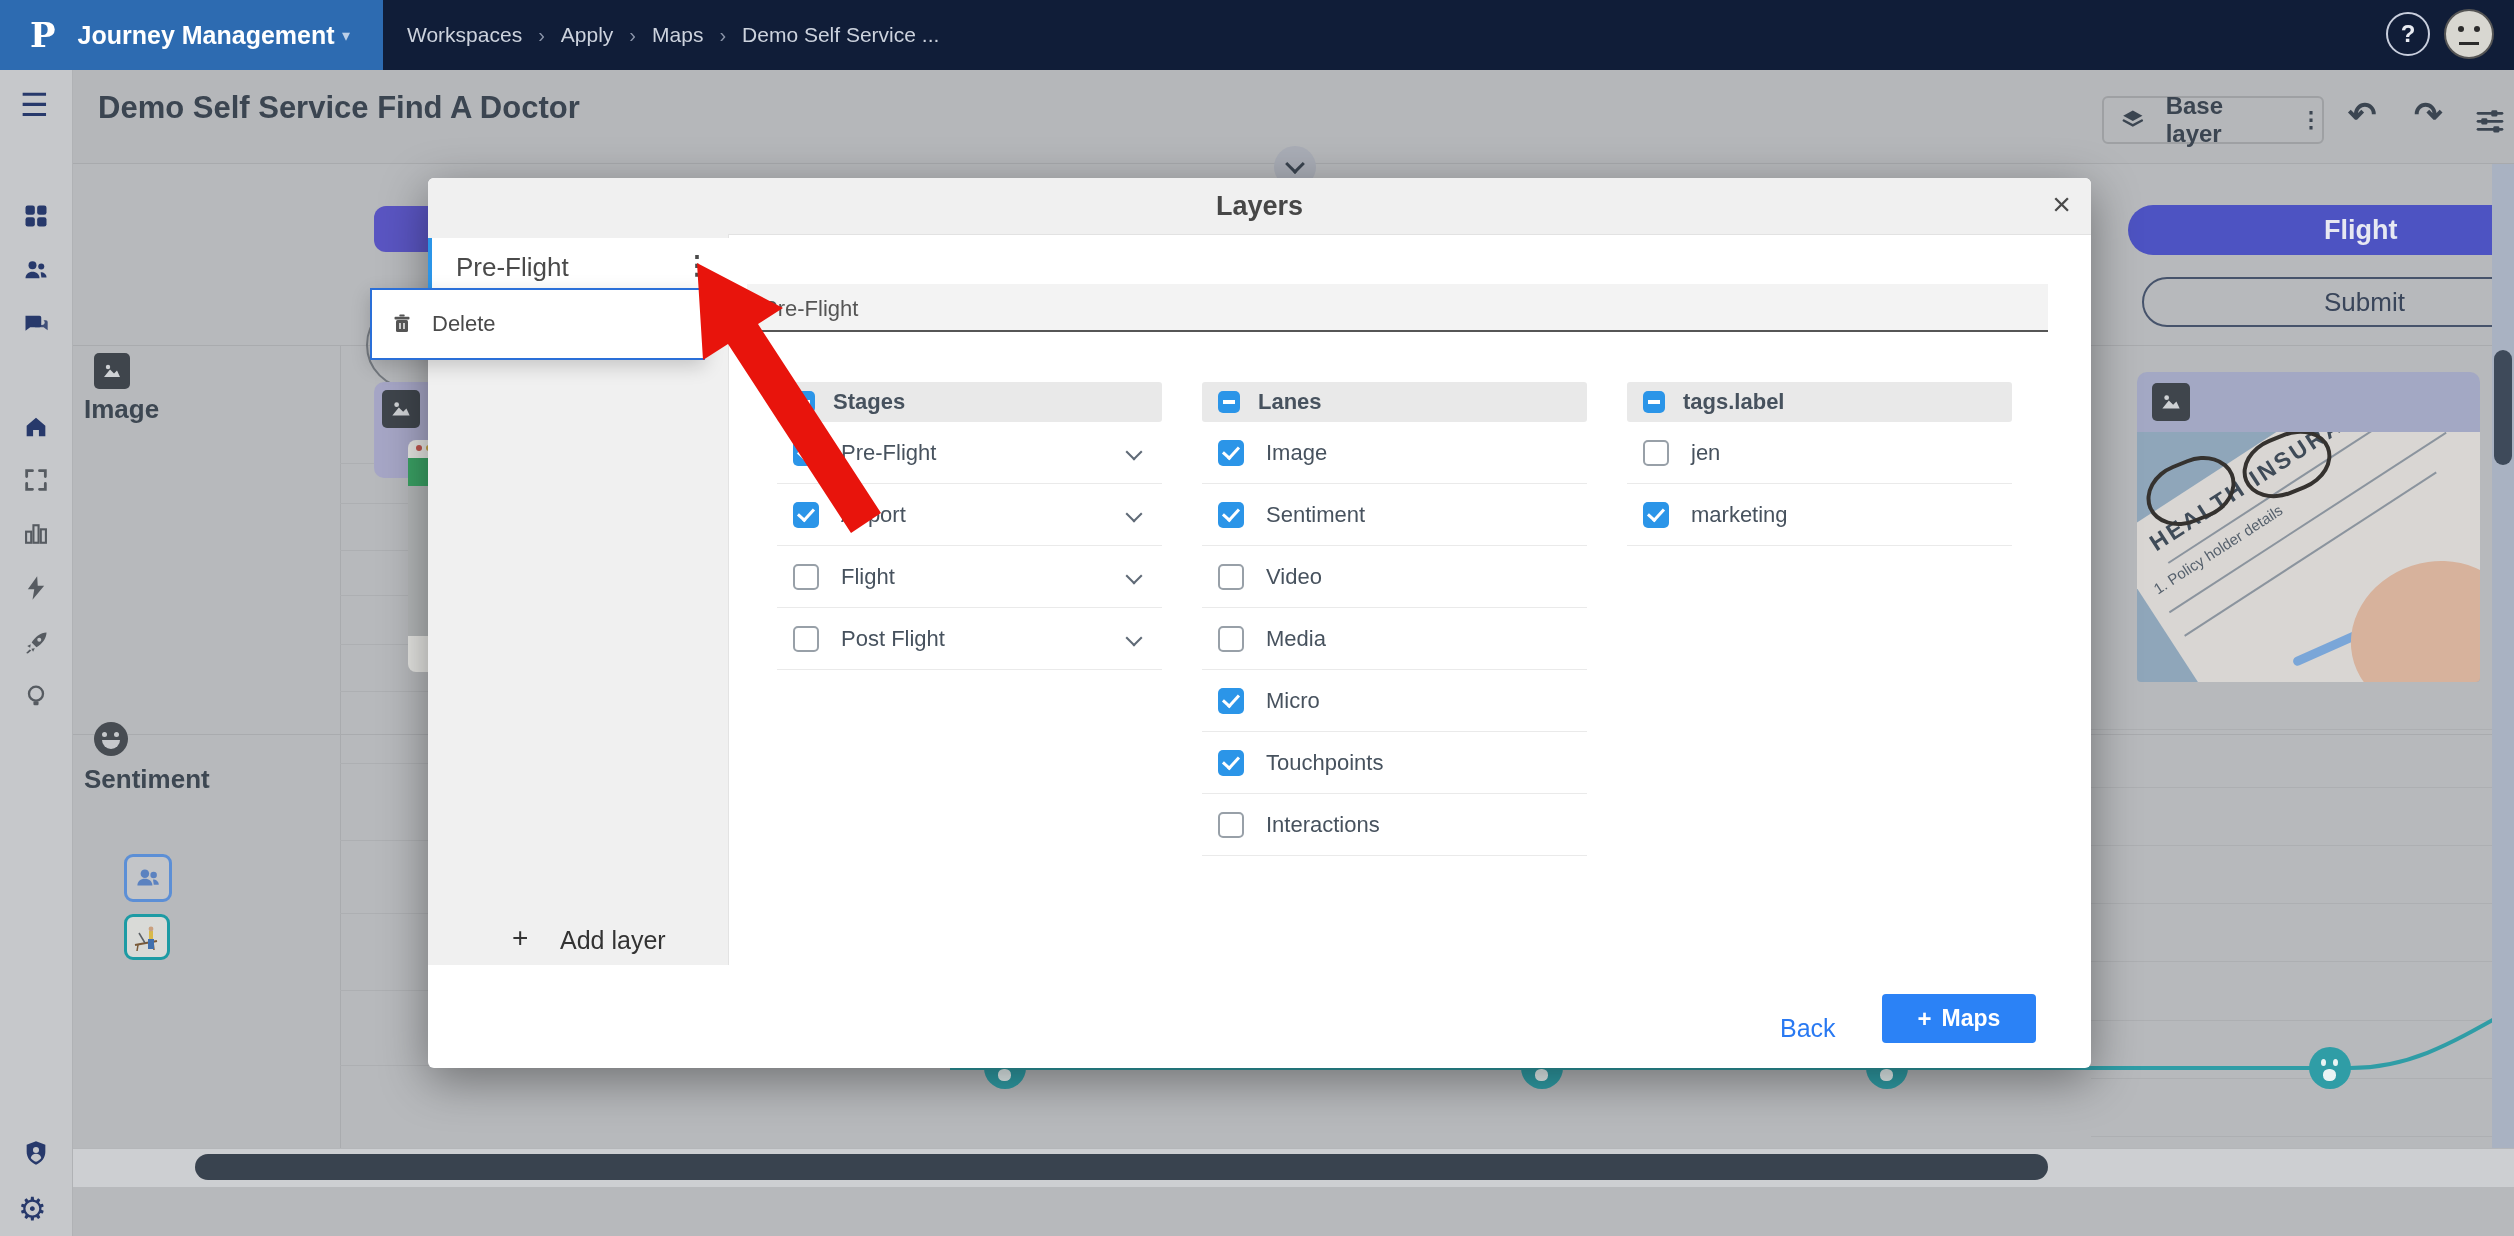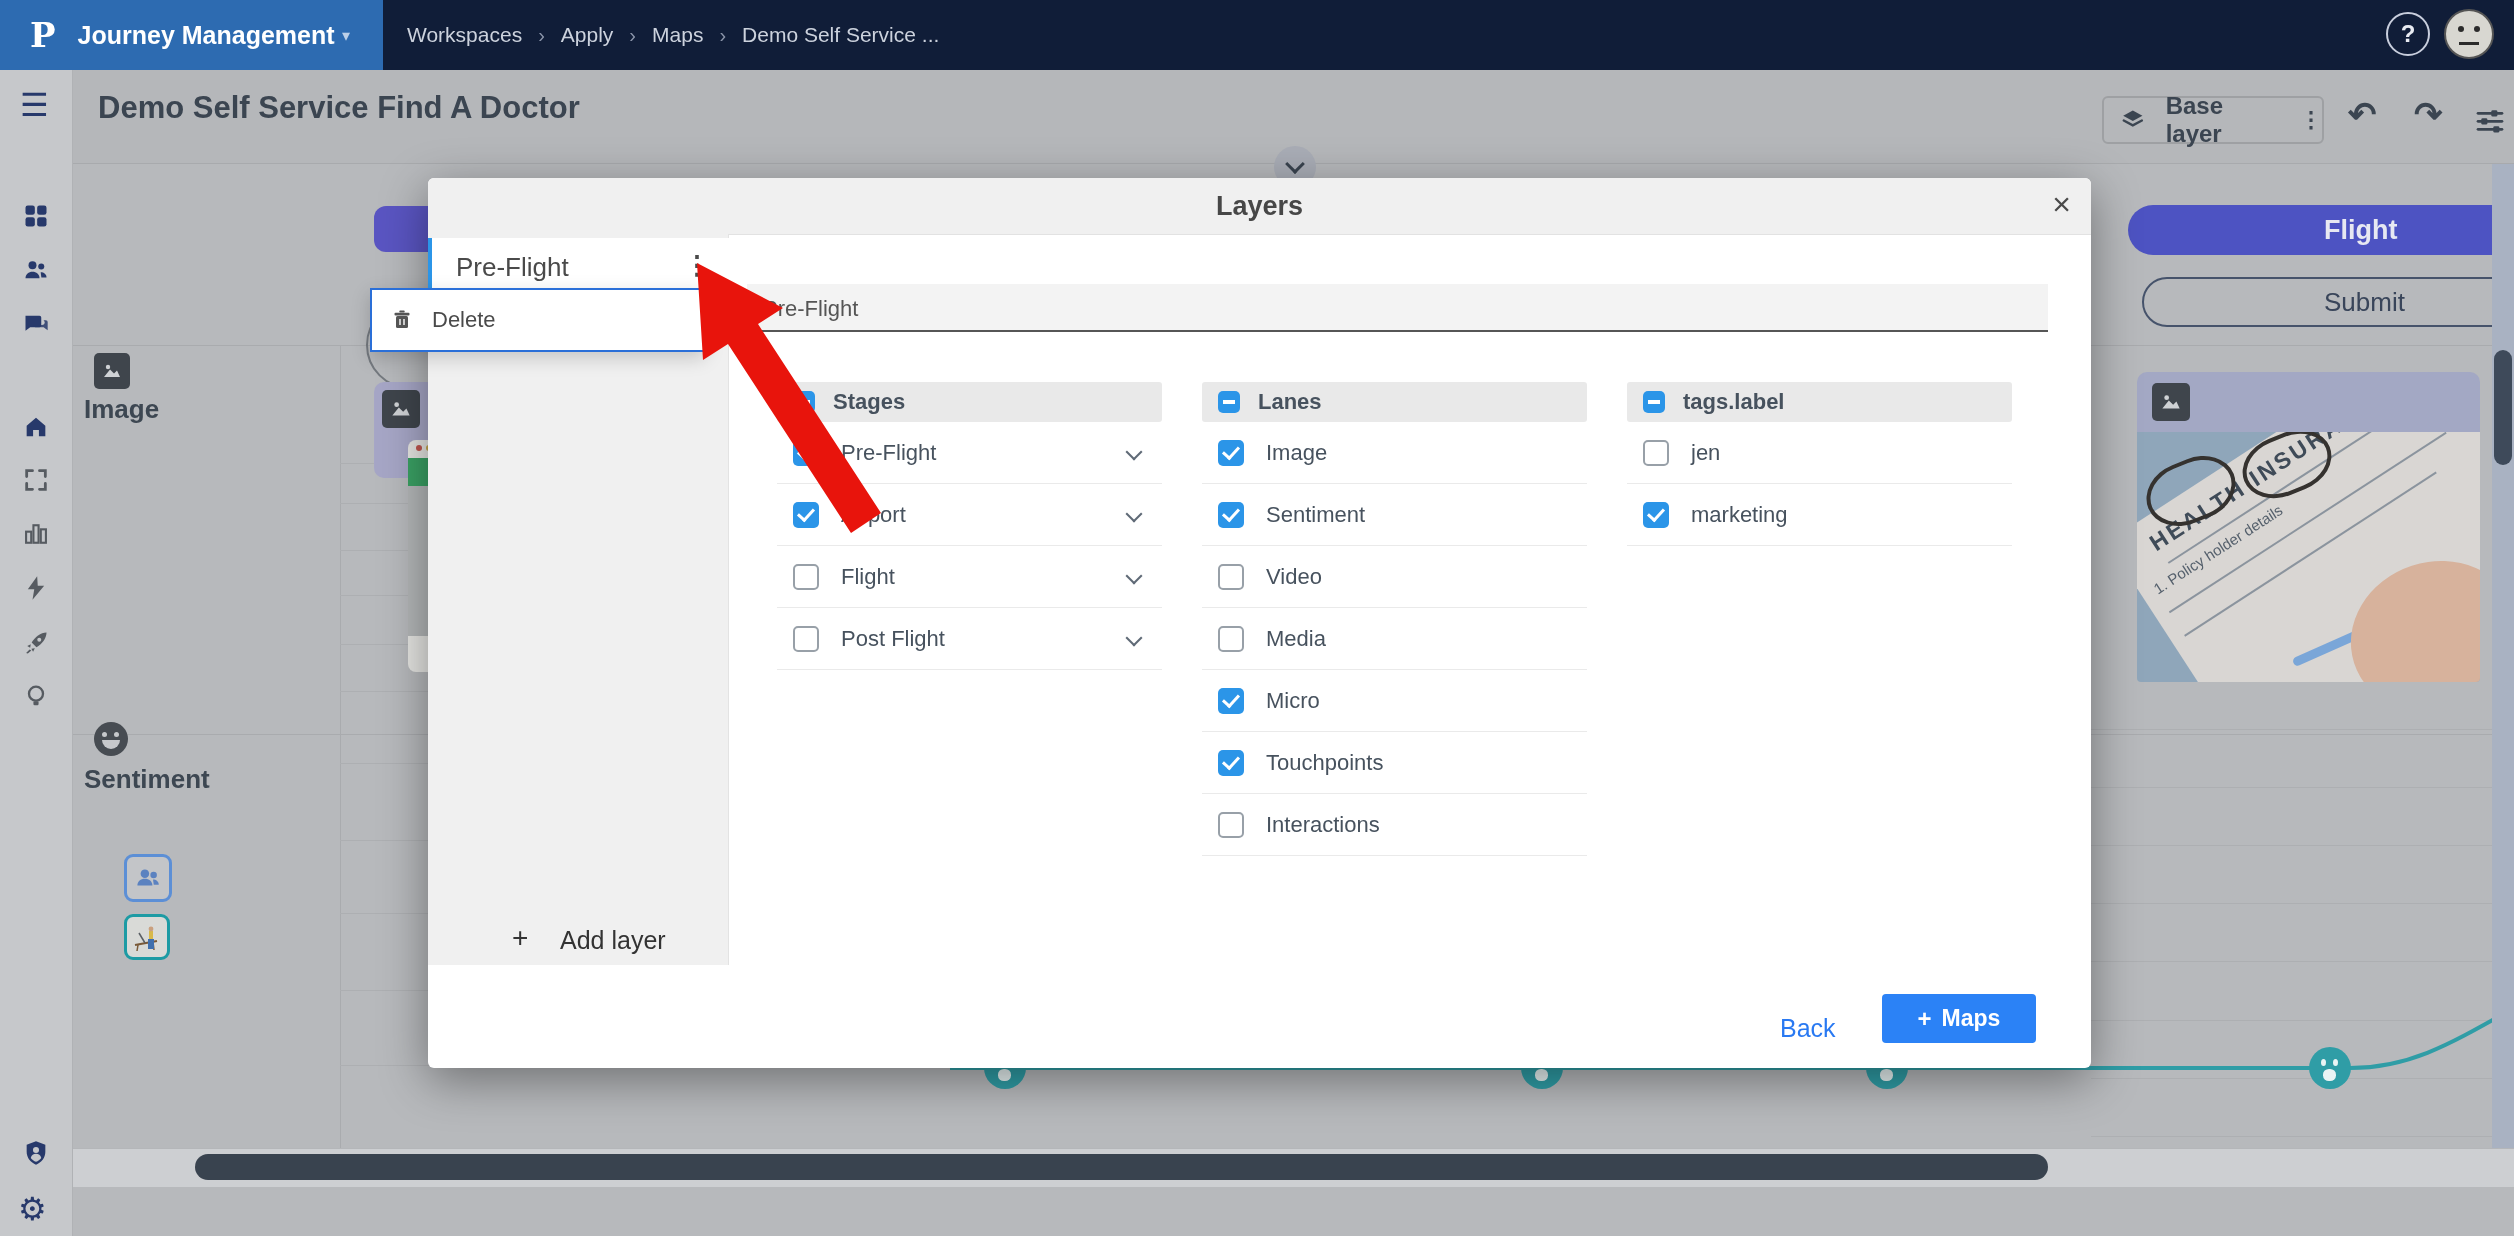--- a/index.html
+++ b/index.html
@@ -114,21 +114,21 @@
   .cb.unchecked{background:#fff;border:2px solid #98a0a8;}
   .cb.ind{width:22px;height:22px;background:#2b95e8;}
   .cb.ind::after{content:"";position:absolute;left:5px;top:9px;width:12px;height:3.5px;background:#fff;}
   .row-chev{position:absolute;right:22px;top:24px;width:10px;height:10px;border-right:2.5px solid #5f6a76;border-bottom:2.5px solid #5f6a76;transform:rotate(45deg);}
   .modal-foot-back{position:absolute;left:1352px;top:836px;font-size:25px;color:#2979f2;}
   .apply-btn{position:absolute;left:1454px;top:816px;width:154px;height:49px;background:#2b82f6;border-radius:4px;
     color:#fff;display:flex;align-items:center;justify-content:center;gap:10px;}
   .apply-btn .ap-plus{font-size:24px;font-weight:600;}
   .apply-btn .ap-lbl{font-size:23px;font-weight:600;}
   
-  .ctx-menu{position:absolute;left:370px;top:288px;width:335px;height:64px;background:#fff;border:2px solid #2a6fd8;
+  .ctx-menu{position:absolute;left:370px;top:288px;width:335px;height:72px;background:#fff;border:2px solid #2a6fd8;
     box-sizing:border-box;box-shadow:0 6px 18px rgba(0,0,0,.18);z-index:6;display:flex;align-items:center;}
   .ctx-menu .dl{margin-left:18px;font-size:22px;color:#4a4a4a;}
   .arrow-svg{position:absolute;left:640px;top:240px;z-index:7;}
 </style>
 </head>
 <body>
 
 <div id="screen">
 
   <div class="hline" style="left:72px;top:345px;width:2442px;"></div>

